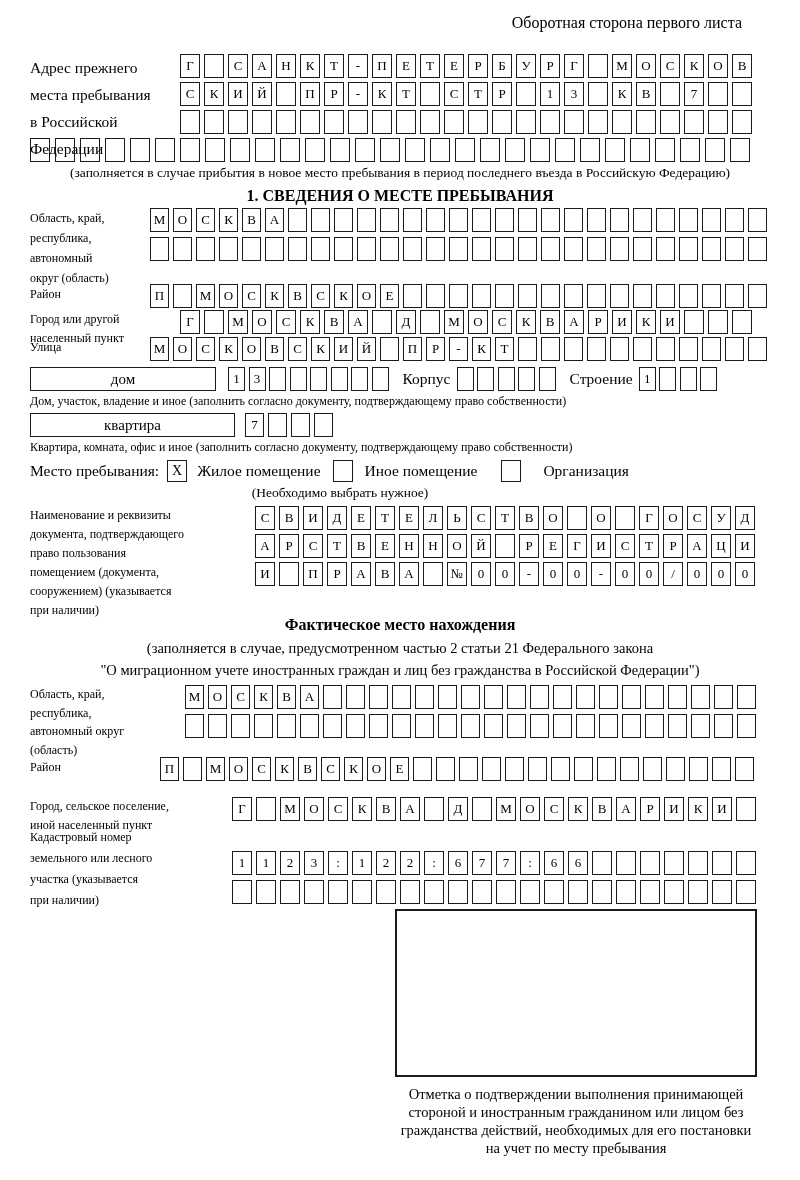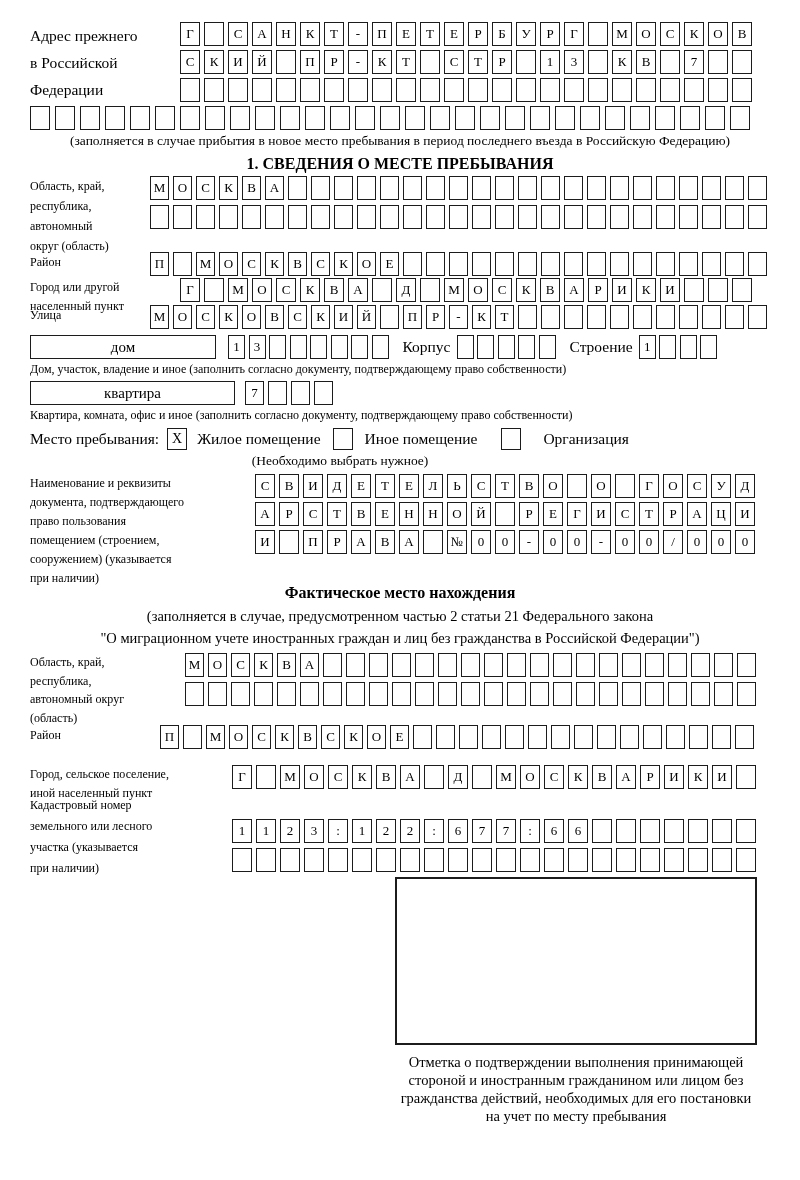--- a/index.html
+++ b/index.html
@@ -46,24 +46,26 @@
   .mark-box{box-sizing:border-box;margin-left:395px;margin-top:4px;width:362px;height:168px;
             border:2px solid #1c1c1c;}
   .mark-caption{margin-left:398px;width:356px;margin-top:8px;text-align:center;
                 font-size:14.5px;line-height:18px;}
 </style>
 </head>
 <body>
 
 <div class="page">
 
+  <div class="header-note">Оборотная сторона первого листа</div>
 
   <div class="fblock" style="margin-top:22px;">
     <div class="fl lh27">
         <div>Адрес прежнего</div>
+        <div>места пребывания</div>
         <div>в Российской</div>
         <div>Федерации</div>
       </div>
     <div class="ml150">
       <div class="cells mb4">
           <span class="cell">Г</span>
           <span class="cell"></span>
           <span class="cell">С</span>
           <span class="cell">А</span>
           <span class="cell">Н</span>
@@ -400,21 +402,21 @@
     <span class="cb" style="margin-left:24px;"></span>
     <span class="small-label" style="margin-left:22px;">Организация</span>
   </div>
   <div class="form-note" style="margin-right:120px;">(Необходимо выбрать нужное)</div>
 
   <div class="fblock h84rows" style="margin-top:5px;">
     <div class="fl w225">
         <div>Наименование и реквизиты</div>
         <div>документа, подтверждающего</div>
         <div>право пользования</div>
-        <div>помещением (строением,</div>
+        <div>помещением (документа,</div>
         <div>сооружением) (указывается</div>
         <div>при наличии)</div>
       </div>
     <div class="ml225">
       <div class="cells mb4">
           <span class="cell">С</span>
           <span class="cell">В</span>
           <span class="cell">И</span>
           <span class="cell">Д</span>
           <span class="cell">Е</span>

